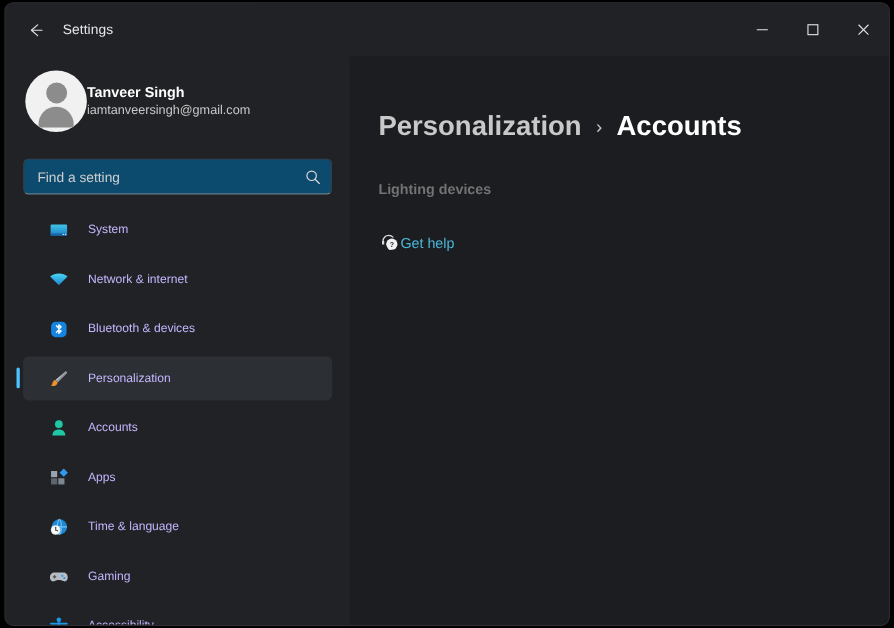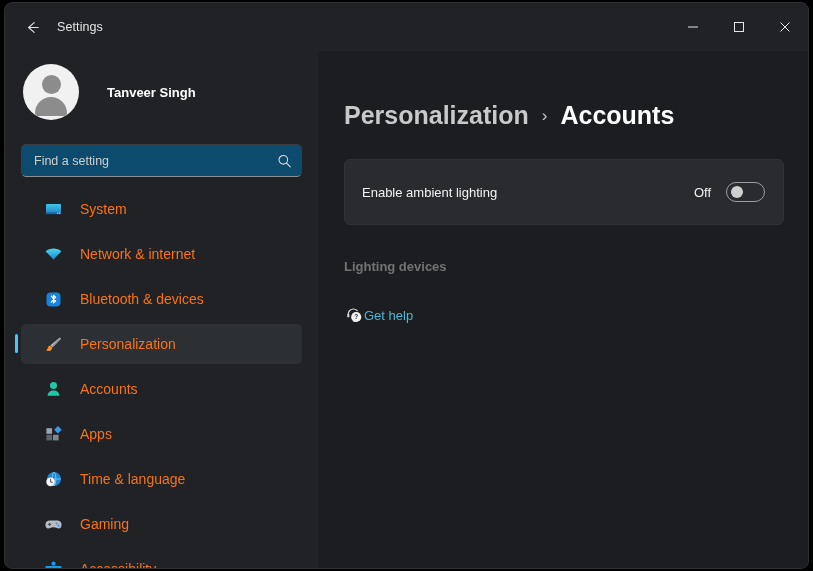--- a/index.html
+++ b/index.html
@@ -92,21 +92,21 @@
     background: #8c8c8c;
     left: 18.5px; top: 11px;
   }
   #avatar .body {
     position: absolute;
     width: 32px; height: 19px;
     background: #8c8c8c;
     border-radius: 16px 16px 3px 3px;
     left: 12px; top: 33px;
   }
-  #profile-text { margin-left: 28px; min-width: 0; }
+  #profile-text { margin-left: 0; min-width: 0; }
   #profile-name {
     font-size: 13px;
     font-weight: bold;
     color: #ffffff;
     line-height: 17px;
   }
   #profile-email {
     font-size: 11.5px;
     color: #c8c8c8;
     line-height: 16px;
@@ -165,22 +165,22 @@
     border-radius: 2px;
     background: #4cc2ff;
   }
   .nav-icon {
     width: 20px; height: 20px;
     flex: 0 0 20px;
     display: flex; align-items: center; justify-content: center;
   }
   .nav-label {
     margin-left: 17px;
-    font-size: 14px;
-    color: #f97316;
+    font-size: 11px;
+    color: #c4b5fd;
     white-space: nowrap;
   }
 
   
   #main {
     flex: 1;
     background: #1b1d21;
     padding: 50px 24px 0 14px;
     overflow: hidden;
     min-width: 0;
@@ -312,20 +312,21 @@
 
     <div id="sidebar">
 
       <div id="profile">
         <div id="avatar">
           <div class="head"></div>
           <div class="body"></div>
         </div>
         <div id="profile-text">
           <div id="profile-name">Tanveer Singh</div>
+          <div id="profile-email">iamtanveersingh@gmail.com</div>
         </div>
       </div>
 
       <div id="searchbox">
         <input id="search-input" type="text" placeholder="Find a setting" style="">
         <span id="search-icon-wrap">
           <svg width="15" height="15" viewBox="0 0 15 15">
             <circle cx="6.3" cy="6.3" r="4.3" fill="none" stroke="#d8d8d8" stroke-width="1.1"></circle>
             <line x1="9.5" y1="9.5" x2="13.3" y2="13.3" stroke="#d8d8d8" stroke-width="1.1" stroke-linecap="round"></line>
           </svg>
@@ -460,29 +461,20 @@
     </div>
 
     <div id="main">
 
       <div id="breadcrumb">
         <span id="crumb-parent">Personalization</span>
         <span id="crumb-sep">›</span>
         <span id="crumb-current">Accounts</span>
       </div>
 
-      <div class="card">
-        <div class="card-label">Enable ambient lighting</div>
-        <div class="toggle-wrap">
-          <span class="toggle-state">Off</span>
-          <span class="toggle">
-            <span class="knob"></span>
-          </span>
-        </div>
-      </div>
 
       <div class="section-head">Lighting devices</div>
 
       <div id="gethelp-row">
         <span id="gethelp-icon">
           <svg width="19" height="19" viewBox="0 0 19 19">
             <path d="M3.2 8.2 C3.2 5.2 5.6 3.0 8.4 3.0 C10.0 3.0 11.3 3.6 12.2 4.6" fill="none" stroke="#dcdcdc" stroke-width="1.15" stroke-linecap="round"></path>
             <path d="M2.3 8.0 L4.3 8.0 L4.3 11.3 L2.3 11.3 Z" fill="#dcdcdc"></path>
             <circle cx="11.2" cy="11.0" r="5.1" fill="#f2f2f2"></circle>
             <path d="M11.2 16.1 L8.2 16.1 L9.4 14.2 Z" fill="#f2f2f2"></path>

